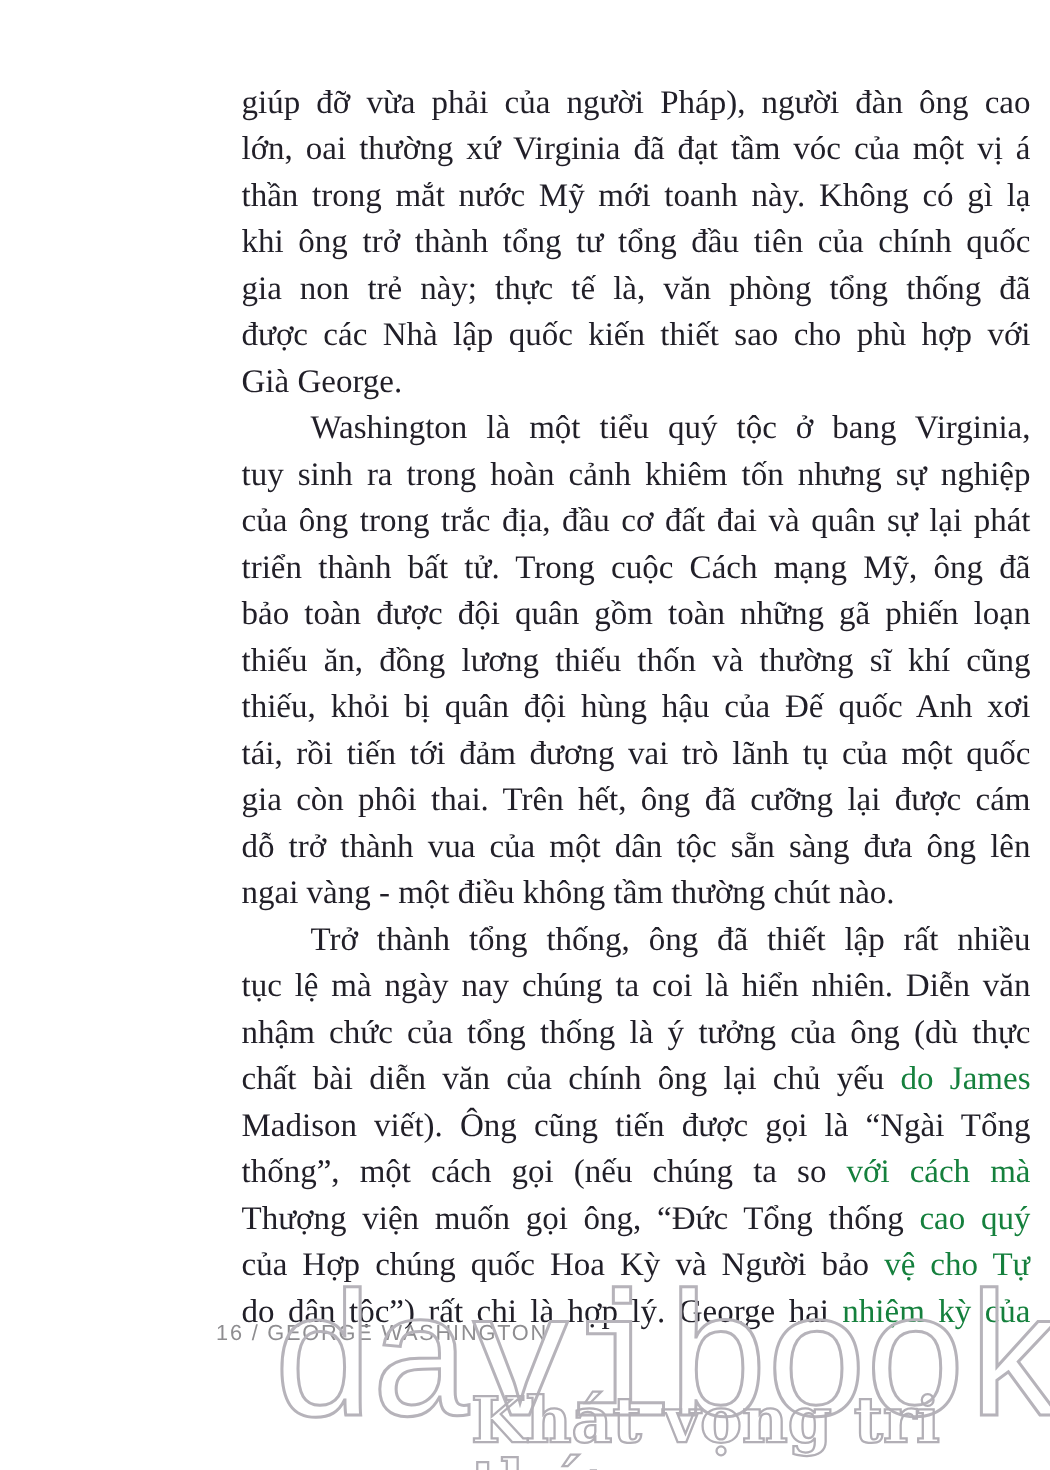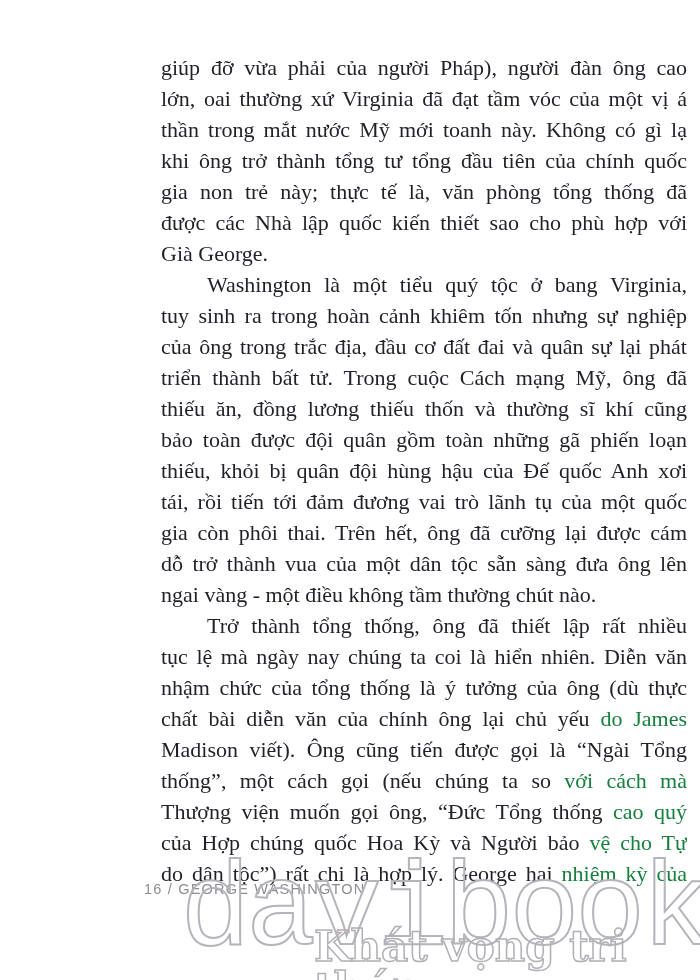--- a/index.html
+++ b/index.html
@@ -84,22 +84,22 @@
       <div class="line"><span>lớn, oai thường xứ Virginia đã đạt tầm vóc của một vị á</span></div>
       <div class="line"><span>thần trong mắt nước Mỹ mới toanh này. Không có gì lạ</span></div>
       <div class="line"><span>khi ông trở thành tổng tư tổng đầu tiên của chính quốc</span></div>
       <div class="line"><span>gia non trẻ này; thực tế là, văn phòng tổng thống đã</span></div>
       <div class="line"><span>được các Nhà lập quốc kiến thiết sao cho phù hợp với</span></div>
       <div class="line last"><span>Già George.</span></div>
       <div class="line indent"><span>Washington là một tiểu quý tộc ở bang Virginia,</span></div>
       <div class="line"><span>tuy sinh ra trong hoàn cảnh khiêm tốn nhưng sự nghiệp</span></div>
       <div class="line"><span>của ông trong trắc địa, đầu cơ đất đai và quân sự lại phát</span></div>
       <div class="line"><span>triển thành bất tử. Trong cuộc Cách mạng Mỹ, ông đã</span></div>
+      <div class="line"><span>bảo toàn được đội quân gồm toàn những gã phiến loạn</span></div>
       <div class="line"><span>thiếu ăn, đồng lương thiếu thốn và thường sĩ khí cũng</span></div>
-      <div class="line"><span>bảo toàn được đội quân gồm toàn những gã phiến loạn</span></div>
       <div class="line"><span>thiếu, khỏi bị quân đội hùng hậu của Đế quốc Anh xơi</span></div>
       <div class="line"><span>tái, rồi tiến tới đảm đương vai trò lãnh tụ của một quốc</span></div>
       <div class="line"><span>gia còn phôi thai. Trên hết, ông đã cưỡng lại được cám</span></div>
       <div class="line"><span>dỗ trở thành vua của một dân tộc sẵn sàng đưa ông lên</span></div>
       <div class="line last"><span>ngai vàng - một điều không tầm thường chút nào.</span></div>
       <div class="line indent"><span>Trở thành tổng thống, ông đã thiết lập rất nhiều</span></div>
       <div class="line"><span>tục lệ mà ngày nay chúng ta coi là hiển nhiên. Diễn văn</span></div>
       <div class="line"><span>nhậm chức của tổng thống là ý tưởng của ông (dù thực</span></div>
       <div class="line"><span>chất bài diễn văn của chính ông lại chủ yếu </span><span class="seg-faded">do James</span></div>
       <div class="line"><span>Madison viết). Ông cũng tiến được gọi là “Ngài Tổng</span></div>

